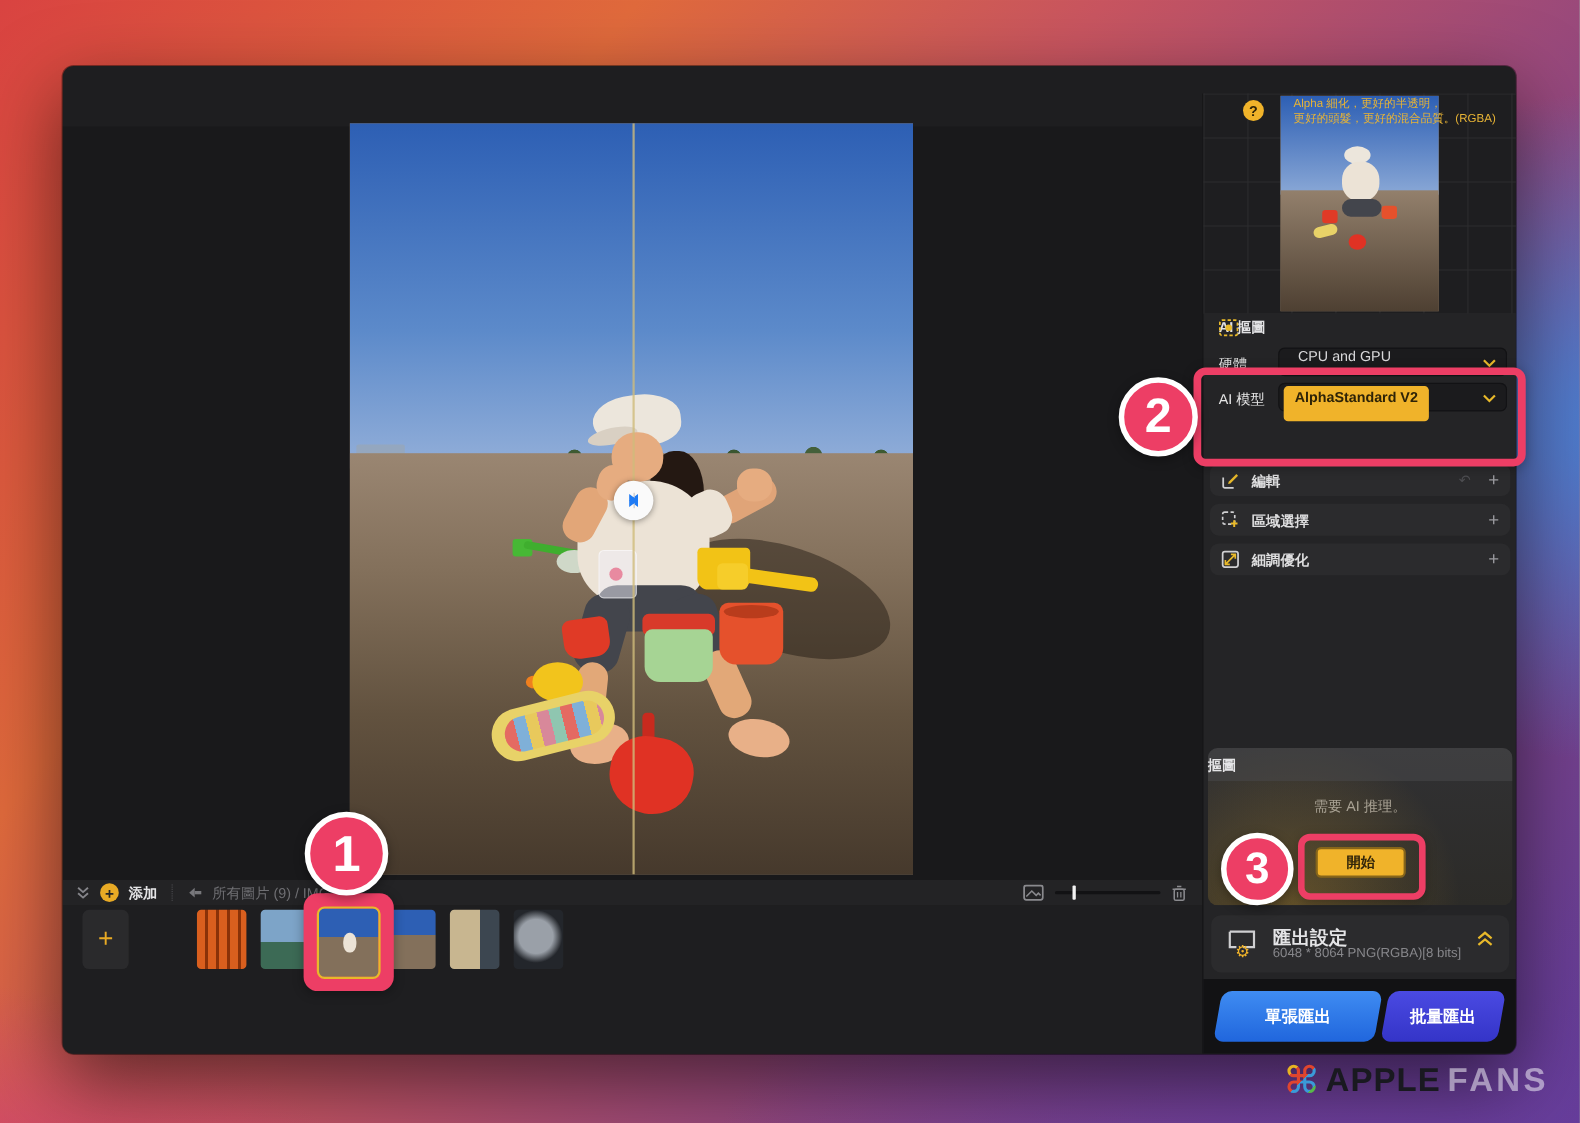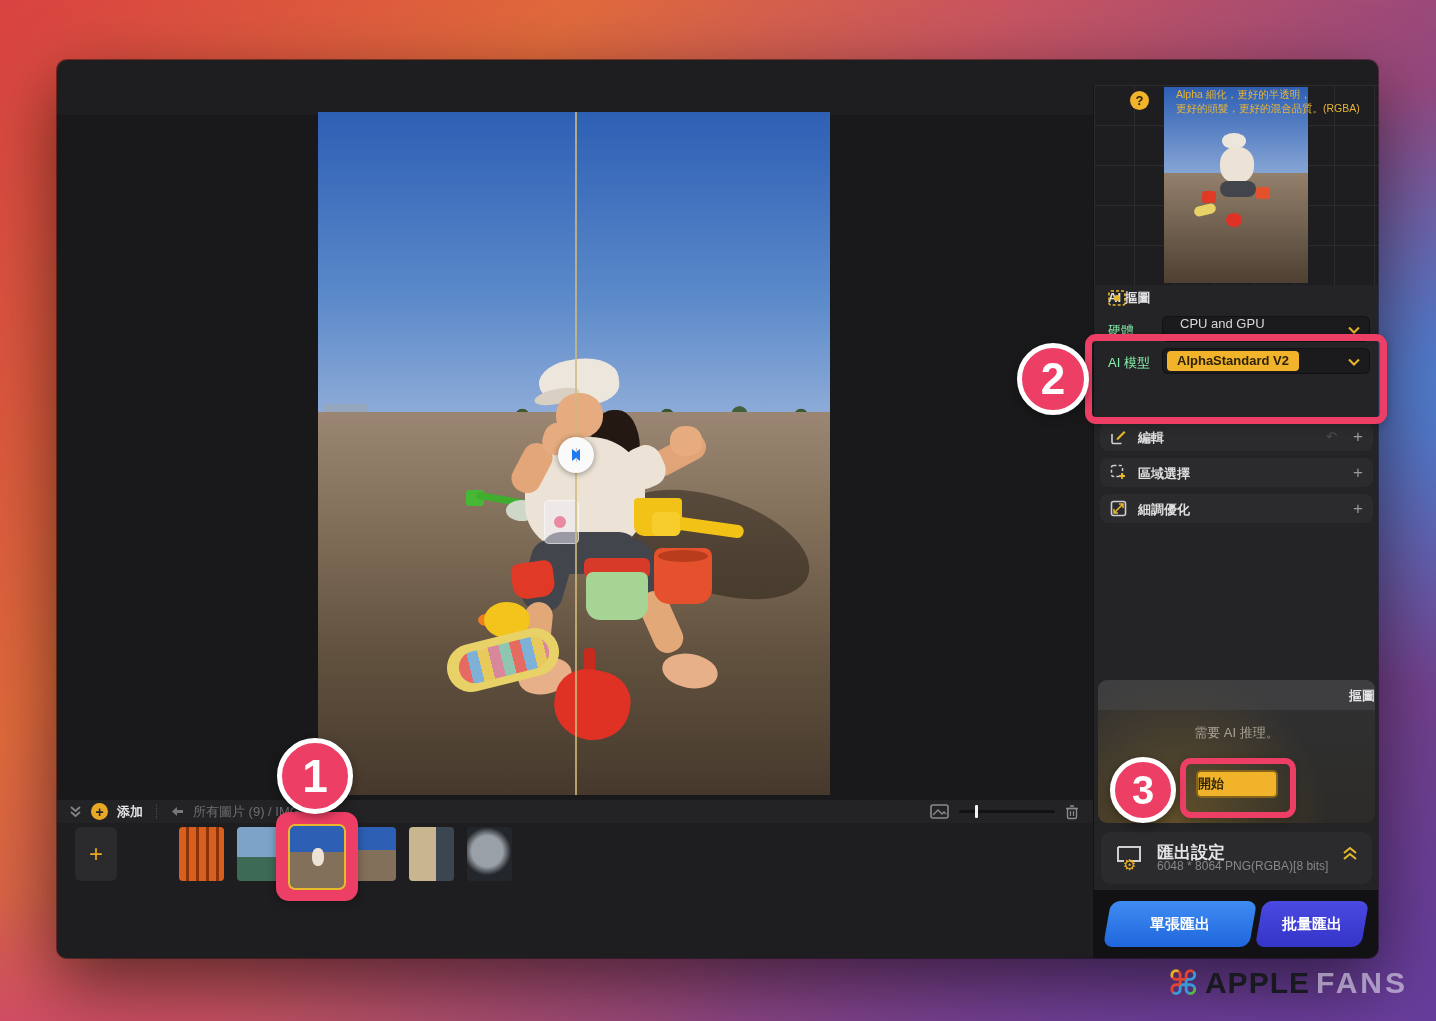--- a/index.html
+++ b/index.html
@@ -121,43 +121,43 @@
   .m-cap { left:58px; top:46px; width:24px; height:16px; background:#ece6dc; border-radius:50%; }
   .m-shirt { left:56px; top:60px; width:34px; height:36px; background:#ece3d6; border-radius:45%; }
   .m-legs { left:56px; top:94px; width:36px; height:16px; background:#43454c; border-radius:8px; }
   .m-toy1 { left:38px; top:104px; width:14px; height:12px; background:#e03a26; border-radius:3px; }
   .m-toy2 { left:92px; top:100px; width:14px; height:12px; background:#e5512c; border-radius:3px; }
   .m-toy3 { left:30px; top:118px; width:22px; height:10px; background:#e8d268; border-radius:5px; transform:rotate(-14deg); }
   .m-toy4 { left:62px; top:126px; width:16px; height:14px; background:#e03224; border-radius:50%; }
 
   .sec-head { left:14px; top:204px; display:flex; align-items:center; gap:9px; position:absolute; }
   .sec-title { font-size:13px; font-weight:700; color:#e2e2e4; position:static; }
-  .row-label { font-size:13px; color:#86efac; }
+  .row-label { font-size:13px; color:#e5e5e5; }
   .dropdown { background:#1b1b1d; border-radius:6px; height:26px; box-shadow:inset 0 0 0 1px #121214; }
   .dd-text { position:absolute; left:18px; top:0; font-size:13px; color:#d8d8da; }
-  .pill { position:absolute; left:5px; top:3px; height:20px; padding:0 10px; background:#f0b32a; border-radius:4px;
+  .pill { position:absolute; left:5px; top:3px; height:32px; padding:0 10px; background:#f0b32a; border-radius:4px;
     color:#2e2307; font-size:13px; font-weight:700; line-height:20px; }
   .chev { position:absolute; width:12px; height:12px; }
   .help-q { left:36px; top:6px; width:19px; height:19px; background:#f0b32a; border-radius:50%; color:#2e2307;
     font-size:13px; font-weight:800; text-align:center; line-height:19px; }
   .help-text { left:82px; top:2px; font-size:10.5px; line-height:14px; color:#e8b435; }
 
   .tool-row { left:6px; width:273px; height:29px; background:#2b2b2d; border-radius:8px; }
   .tool-row .icon { left:10px; top:6px; width:17px; height:17px; }
   .tool-row .lbl { position:absolute; left:38px; top:7px; font-size:13px; font-weight:600; color:#dededf; }
   .tool-row .plus { position:absolute; right:10px; top:5px; font-size:17px; color:#9a9a9e; font-weight:400; line-height:19px; }
   .tool-row .undo { position:absolute; right:36px; top:7px; font-size:13px; color:#4e4e52; }
 
   .mat-panel { left:4px; top:595px; width:277px; height:143px; border-radius:9px; overflow:hidden;
     background:radial-gradient(circle at 28% 100%, rgba(235,175,45,.28), rgba(235,175,45,0) 62%), linear-gradient(180deg,#313133,#2c2b28); }
   .mat-head { left:0; top:0; width:277px; height:30px; background:rgba(72,72,74,.55); }
-  .mat-title { width:100%; top:7px; text-align:right; font-size:13px; font-weight:700; color:#e4e4e6; }
+  .mat-title { width:100%; top:7px; text-align:left; font-size:13px; font-weight:700; color:#e4e4e6; }
   .mat-status { width:100%; top:44px; text-align:center; font-size:13px; color:#a9a294; }
   .start-btn { left:98px; top:90px; width:82px; height:28px; background:#f0b32a; border:2px solid #86651a; border-radius:5px;
-    color:#32260a; font-size:13px; font-weight:800; text-align:left; line-height:24px; }
+    color:#32260a; font-size:13px; font-weight:800; text-align:center; line-height:24px; }
 
   .export-card { left:7px; top:747px; width:271px; height:52px; background:#2b2b2d; border-radius:9px; }
   .exp-title { left:56px; top:9px; font-size:17px; font-weight:700; color:#e4e4e6; }
   .exp-detail { left:56px; top:27px; font-size:12px; color:#87878b; }
   .exp-icon { left:14px; top:11px; width:30px; height:28px; }
   .dbl-chev { right:14px; top:14px; }
 
   .export-bar { left:0; top:805px; width:285px; height:68px; background:#121214; border-radius:0 0 10px 0; }
   .exp-btn { top:11px; height:46px; border-radius:9px; transform:skewX(-10deg); display:flex; align-items:center; justify-content:center; }
   .exp-btn span { transform:skewX(10deg); color:#fff; font-size:15px; font-weight:800; }

